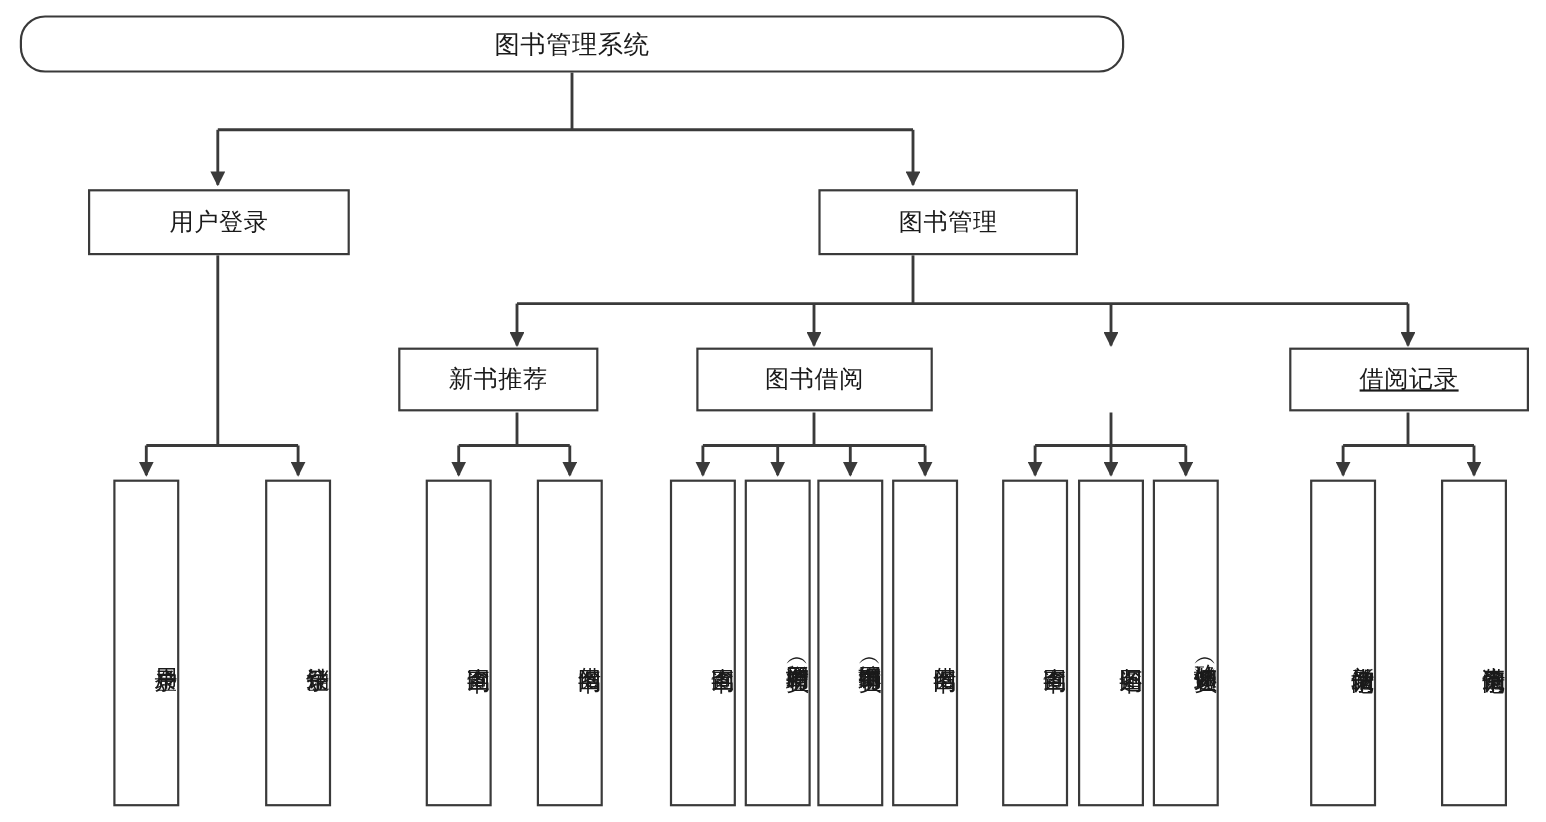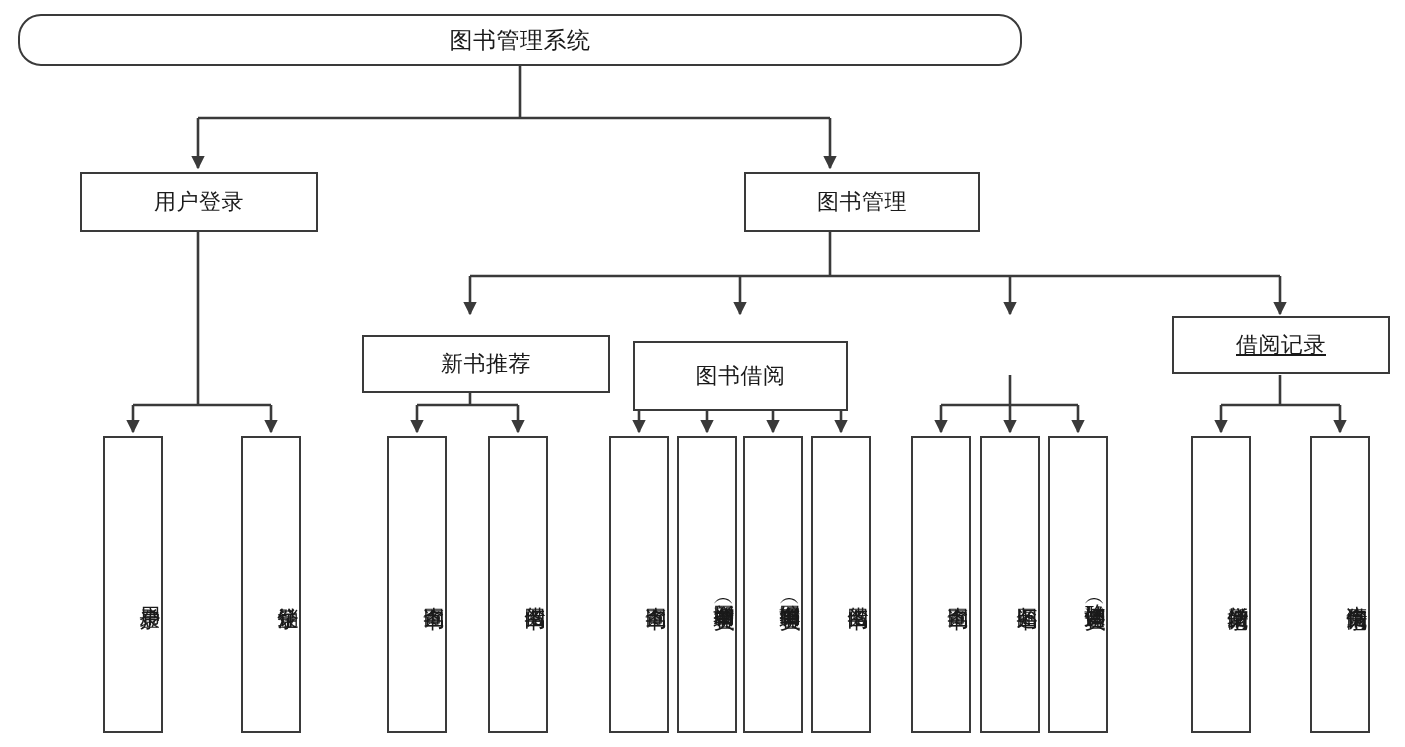--- a/index.html
+++ b/index.html
@@ -129,24 +129,24 @@
     <span>图书管理系统</span>
   </div>
 
   <div class="node horiz" style="left:80px; top:172px; width:238px; height:60px;">
     <span>用户登录</span>
   </div>
   <div class="node horiz" style="left:712px; top:172px; width:236px; height:60px;margin-left:32px;">
     <span>图书管理</span>
   </div>
 
-  <div class="node horiz" style="left:362px; top:316px; width:248px; height:58px;margin-top:19px;">
+  <div class="node horiz" style="left:362px; top:316px; width:182px; height:58px;">
     <span>新书推荐</span>
   </div>
-  <div class="node horiz" style="left:633px; top:316px; width:215px; height:70px;margin-top:25px;">
+  <div class="node horiz" style="left:633px; top:316px; width:215px; height:58px;">
     <span>图书借阅</span>
   </div>
   <div class="node horiz" style="left:1172px; top:316px; width:218px; height:58px;text-decoration:underline;">
     <span>借阅记录</span>
   </div>
 
   <div class="node vert" style="left:103px; top:436px; width:60px; height:297px;">
     <span class="vtext">用户登录</span>
   </div>
   <div class="node vert" style="left:241px; top:436px; width:60px; height:297px;">

